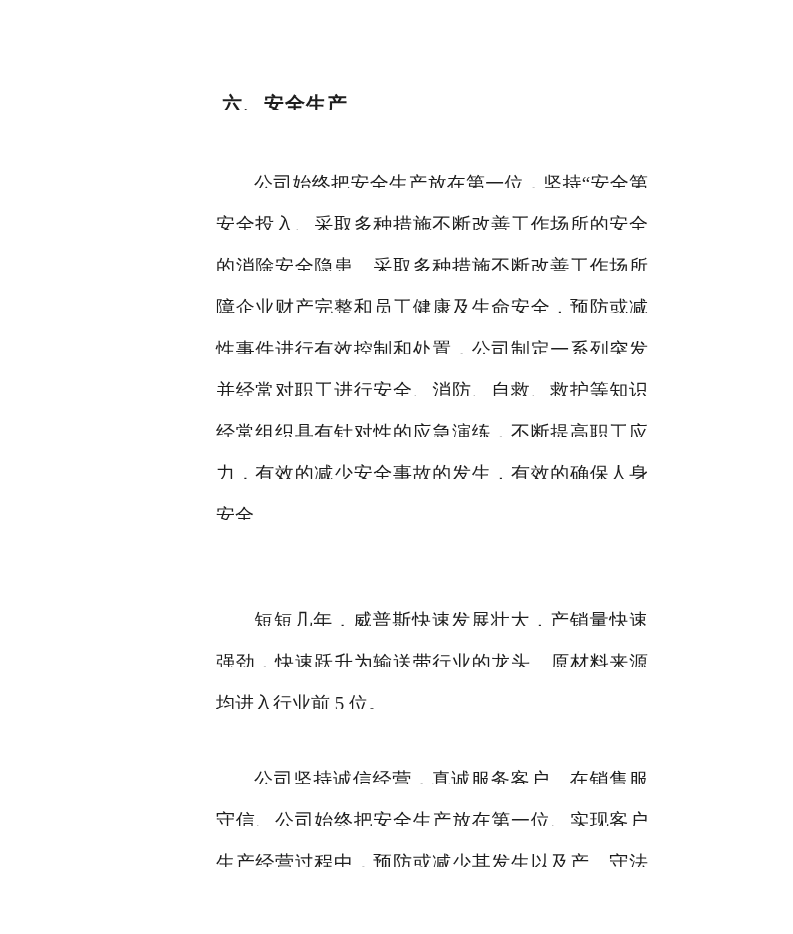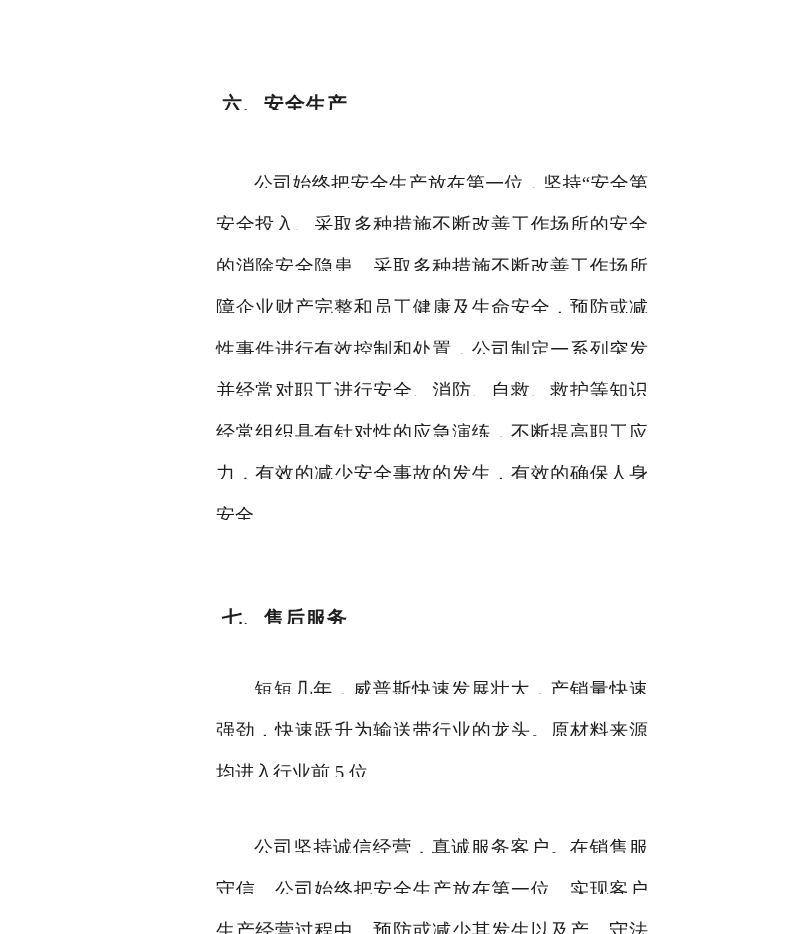--- a/index.html
+++ b/index.html
@@ -65,21 +65,20 @@
           <div class="line">的消除安全隐患。采取多种措施不断改善工作场所的安全水平，保</div>
           <div class="line">障企业财产完整和员工健康及生命安全，预防或减少其发生以及产</div>
           <div class="line">性事件进行有效控制和处置，公司制定一系列突发事故应急预案，</div>
           <div class="line">并经常对职工进行安全、消防、自救、救护等知识的培训和考核，</div>
           <div class="line">经常组织具有针对性的应急演练，不断提高职工应对突发事故的能</div>
           <div class="line">力，有效的减少安全事故的发生，有效的确保人身安全和公司财产</div>
           <div class="line last">安全。</div>
         </div>
       </div>
       <div class="section">
-        <div class="heading">七、售后服务</div>
         <div class="paragraph">
           <div class="line indent">短短几年，威普斯快速发展壮大，产销量快速上升，发展势头</div>
           <div class="line">强劲，快速跃升为输送带行业的龙头。原材料来源稳定，工艺技术</div>
           <div class="line last">均进入行业前 5 位。</div>
         </div>
         <div class="paragraph">
           <div class="line indent">公司坚持诚信经营，真诚服务客户。在销售服务活动中守时、</div>
           <div class="line">守信、公司始终把安全生产放在第一位、实现客户利益最大化。在</div>
           <div class="line">生产经营过程中，预防或减少其发生以及产、守法经营，认真履行供</div>
         </div>

